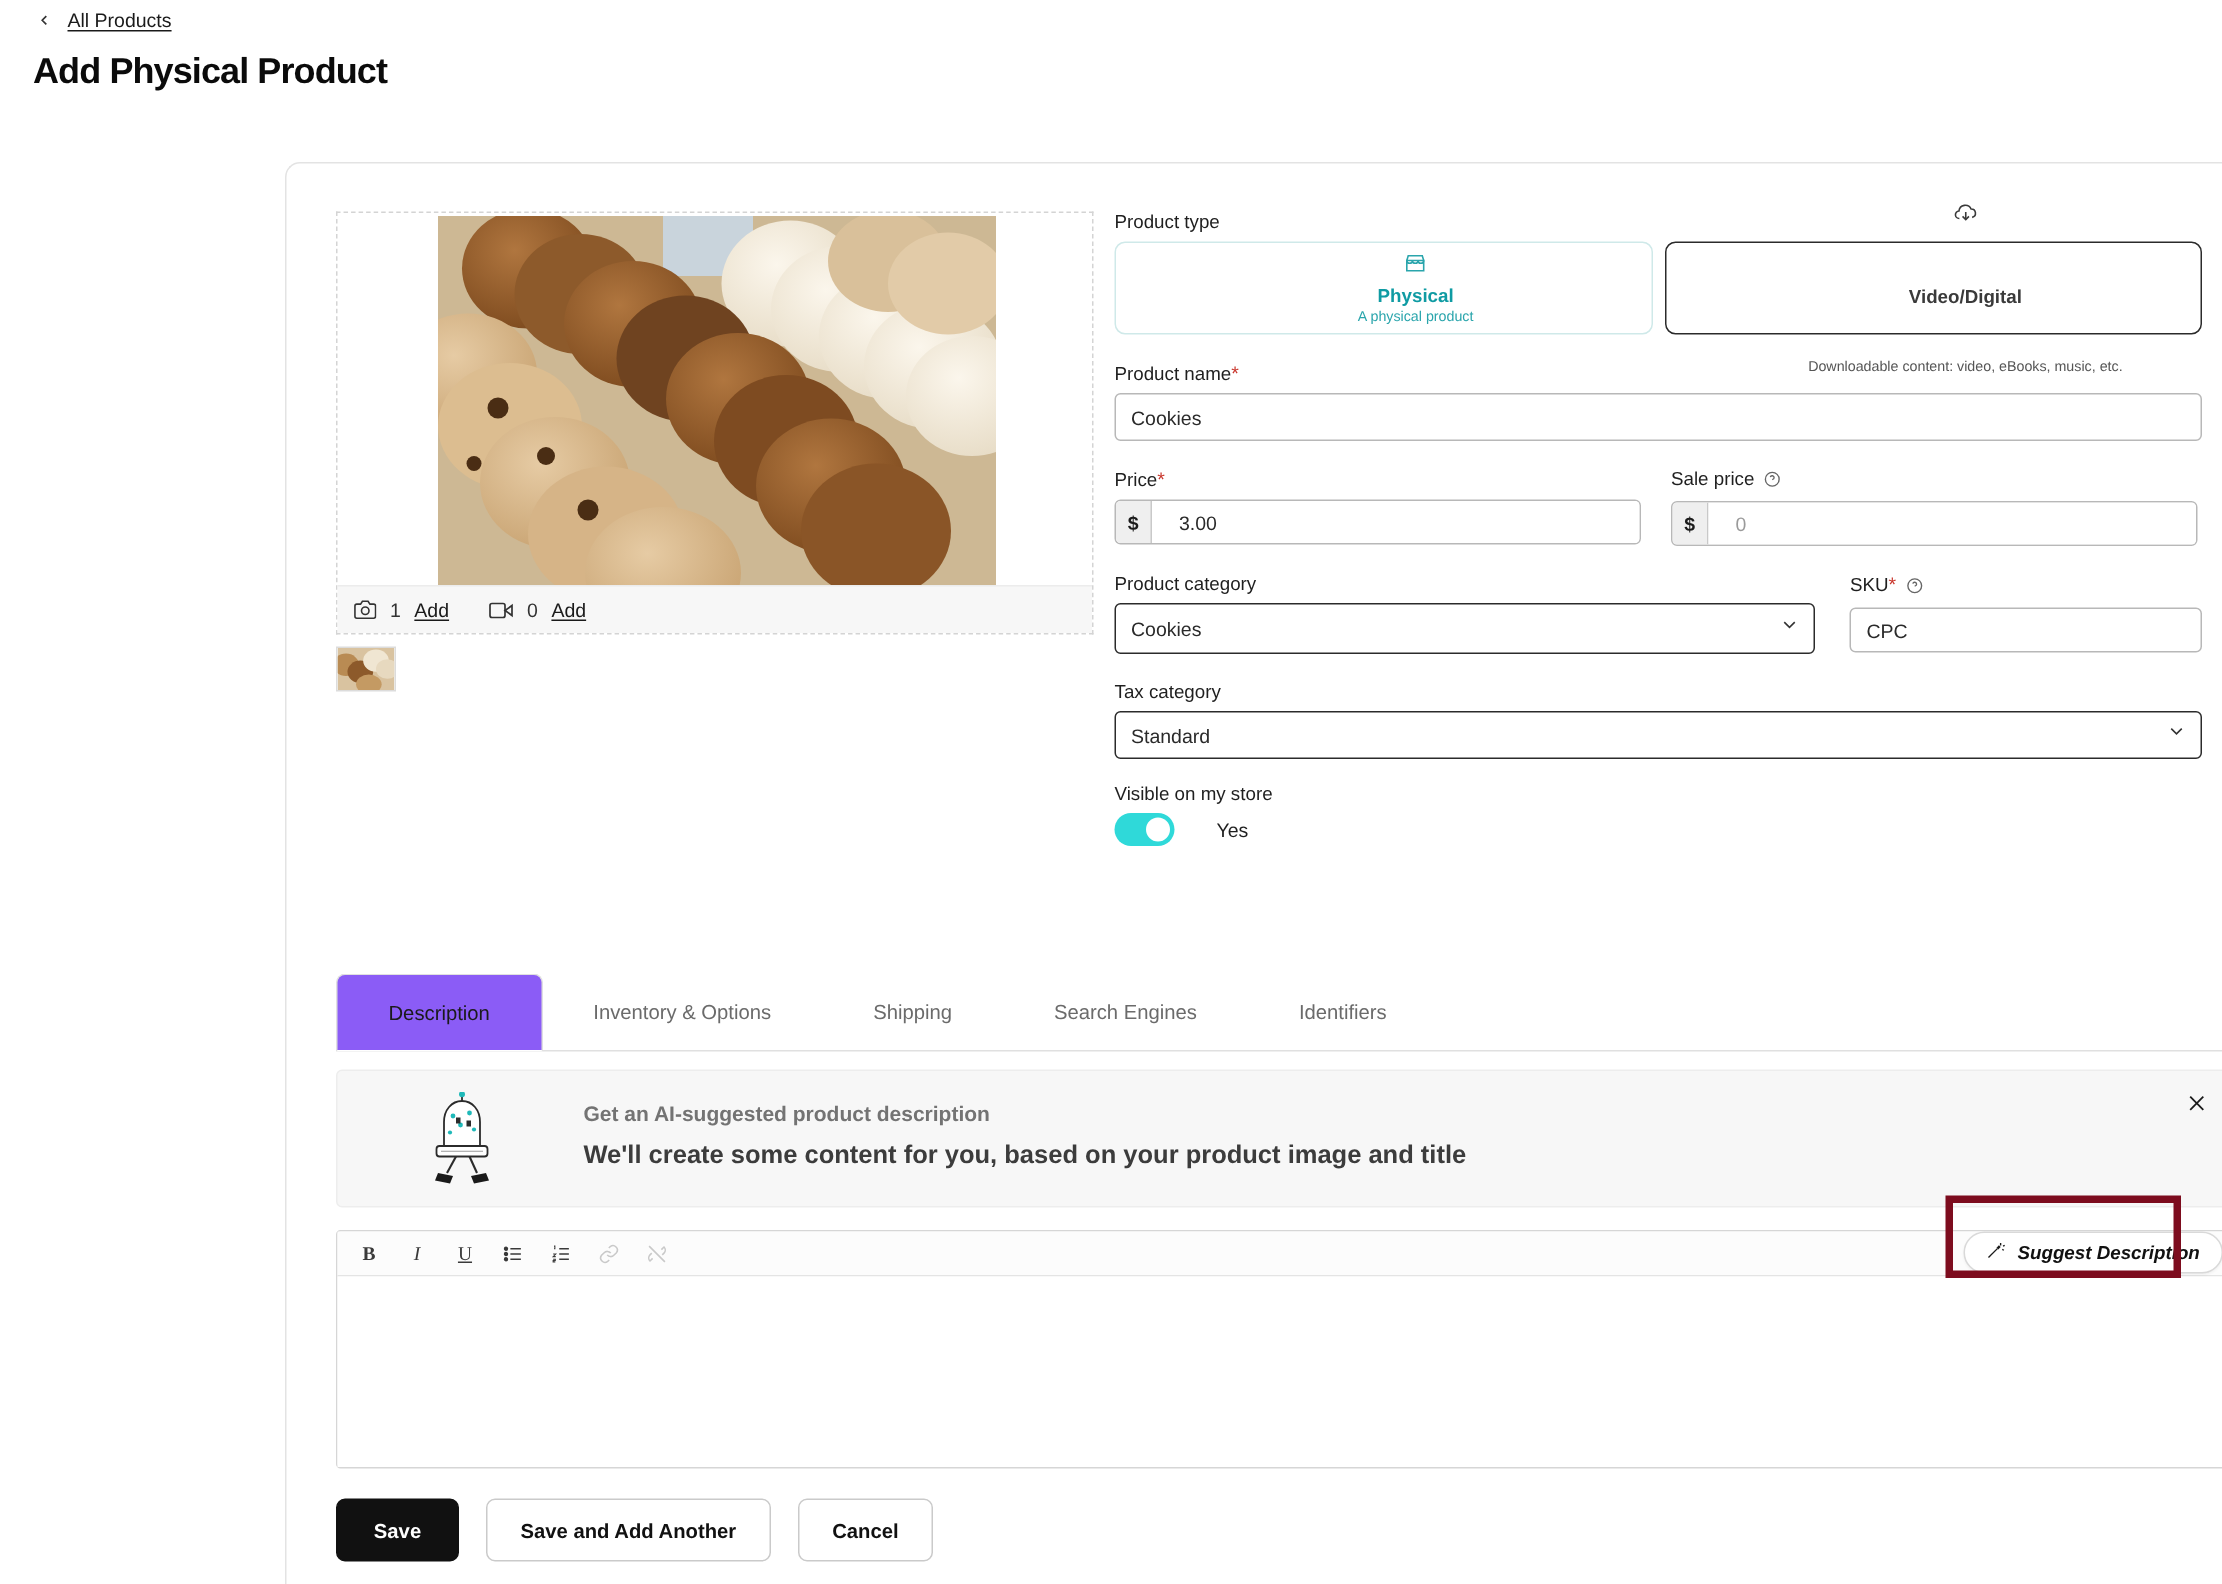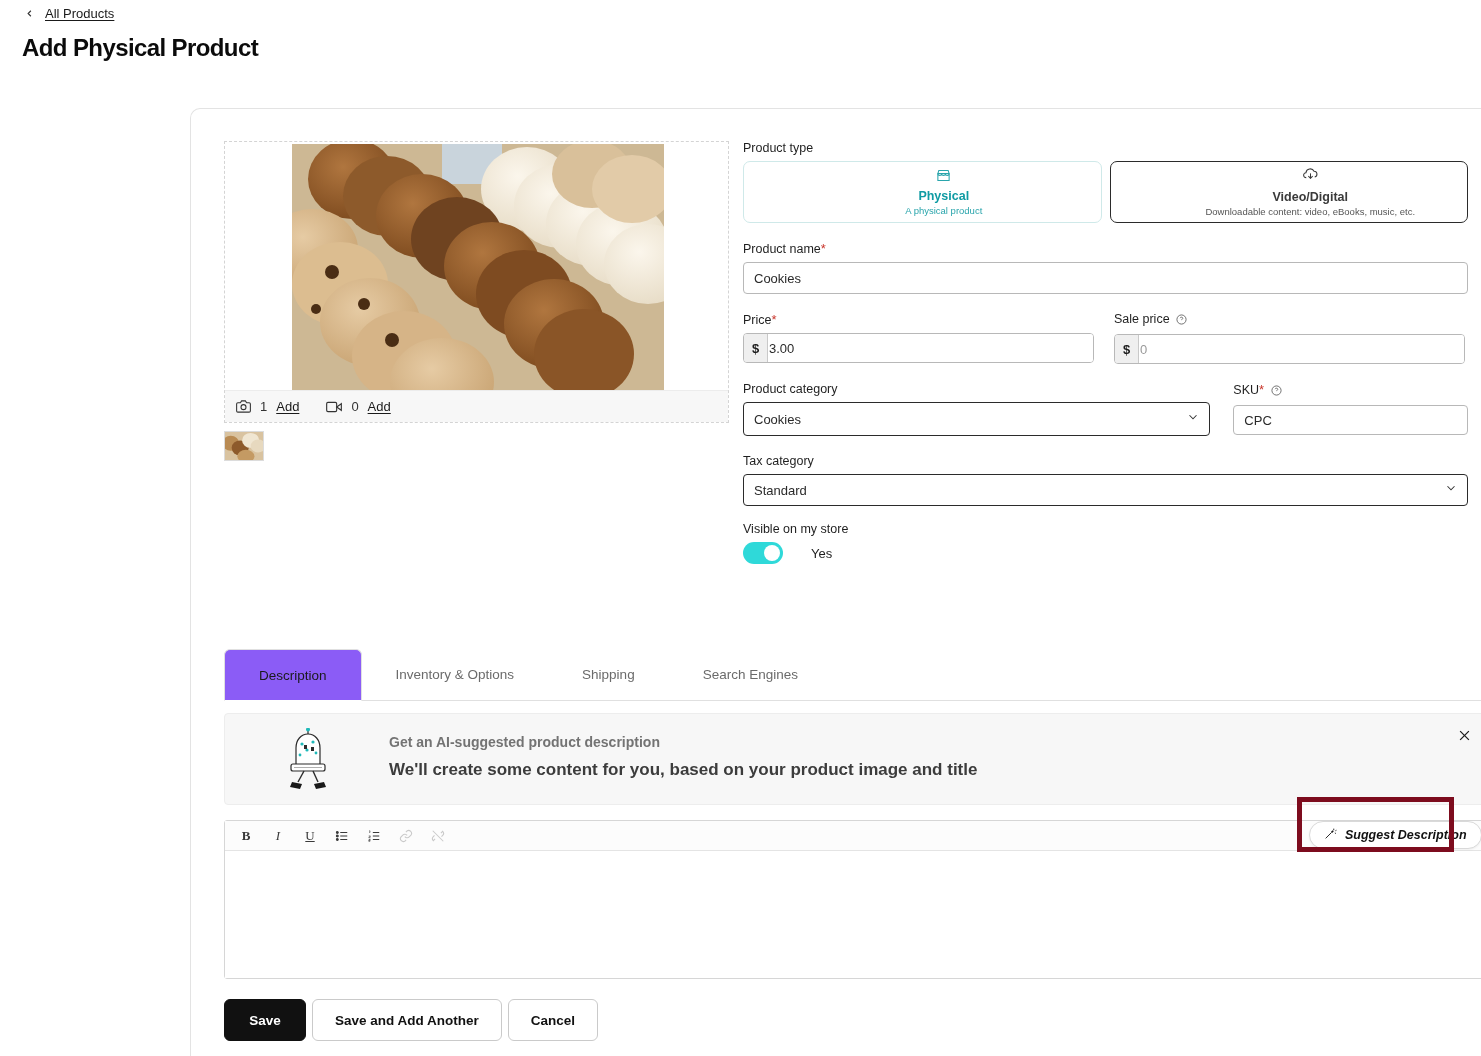--- a/index.html
+++ b/index.html
@@ -96,21 +96,21 @@
 
   
   #product-type-row { display: flex; gap: 8px; margin-bottom: 18px; }
   .ptype {
     flex: 1; height: 62px; border-radius: 7px;
     display: flex; flex-direction: column;
     align-items: center; justify-content: center;
     cursor: pointer; background:#fff;padding-left:43px;
   }
   .ptype.selected { border: 1px solid #cfe9e9; color: #0f9ba3; }
-  .ptype.unselected { border: 1px solid #2b2b2b; color: #3a3a3a; }
+  .ptype.unselected { border: 1px solid #2b2b2b; color: #3a3a3a; gap: 32px; }
   .ptype .pt-title { font-size: 12.5px; font-weight: 700; margin-top: 2px;}
   .ptype .pt-sub   { font-size: 9.5px; margin-top: 2px; }
   .ptype.selected .pt-sub { color:#2aa5ac; }
   .ptype.unselected .pt-sub { color:#555; }
 
   
   .txt-input {
     width: 100%; height: 30px; border: 1px solid #b8b8b8;
     border-radius: 4px; padding: 0 10px;
     font-size: 13px; color: #2a2a2a; background:#fff;
@@ -123,21 +123,21 @@
     display: flex; align-items: stretch;
     border: 1px solid #b8b8b8; border-radius: 4px;
     height: 30px; overflow: hidden; background:#fff;
   }
   .money .sym {
     width: 24px; background: #efefef; border-right: 1px solid #c9c9c9;
     display:flex; align-items:center; justify-content:center;
     font-size: 13px; font-weight: 700; color:#1c1c1c;
   }
   .money input {
-    flex:1; border: none; outline: none; padding: 0 1px;
+    flex:1; border: none; outline: none; padding: 0 18px;
     font-size: 13px; color:#2a2a2a;
     font-family: "Liberation Sans", sans-serif;
   }
   .money input::placeholder { color:#9a9a9a; }
 
   .sel-wrap { position: relative; }
   .sel-wrap .chev-d {
     position:absolute; right: 10px; top: 50%; transform: translateY(-50%);
     pointer-events:none; color:#333;
   }
@@ -243,21 +243,21 @@
   #highlight-box {
     position:absolute; left: 1297px; top: 797px;
     width: 157px; height: 55px;
     border: 5px solid #7d0c1e;
     z-index: 6; pointer-events:none;
   }
 
   
   #actions {
     position:absolute; left: 33px; top: 890px;
-    display:flex; gap: 6px; align-items:center;
+    display:flex; gap: 18px; align-items:center;
   }
   .btn {
     height: 42px; border-radius: 6px; font-size: 13.5px;
     display:flex; align-items:center; justify-content:center;
     cursor:pointer; font-family:"Liberation Sans", sans-serif;
   }
   .btn-primary { background:#111; color:#fff; border:1px solid #111; width: 82px; font-weight:700;}
   .btn-ghost { background:#fff; color:#111; border:1px solid #cacaca; padding: 0 22px; font-weight:700;}
 
   
@@ -481,20 +481,21 @@
         <span id="toggle-val">Yes</span>
       </div>
     </div>
   </div>
 
   <div id="tabs">
     <div class="tab active">Description</div>
     <div class="tab">Inventory &amp; Options</div>
     <div class="tab">Shipping</div>
     <div class="tab">Search Engines</div>
+    <div class="tab">Identifiers</div>
   </div>
 
   <div id="ai-banner">
     <div id="ai-robot">
       <svg width="56" height="64" viewBox="0 0 56 64" fill="none">
 
         <path d="M16 20c0-8 5-14 12-14s12 6 12 14v20H16z" fill="#fff" stroke="#2b2b2b" stroke-width="1.2"></path>
         <line x1="28" y1="6" x2="28" y2="1" stroke="#2b2b2b" stroke-width="1.2"></line>
         <circle cx="28" cy="1.5" r="2" fill="#1fb9b9"></circle>
 

